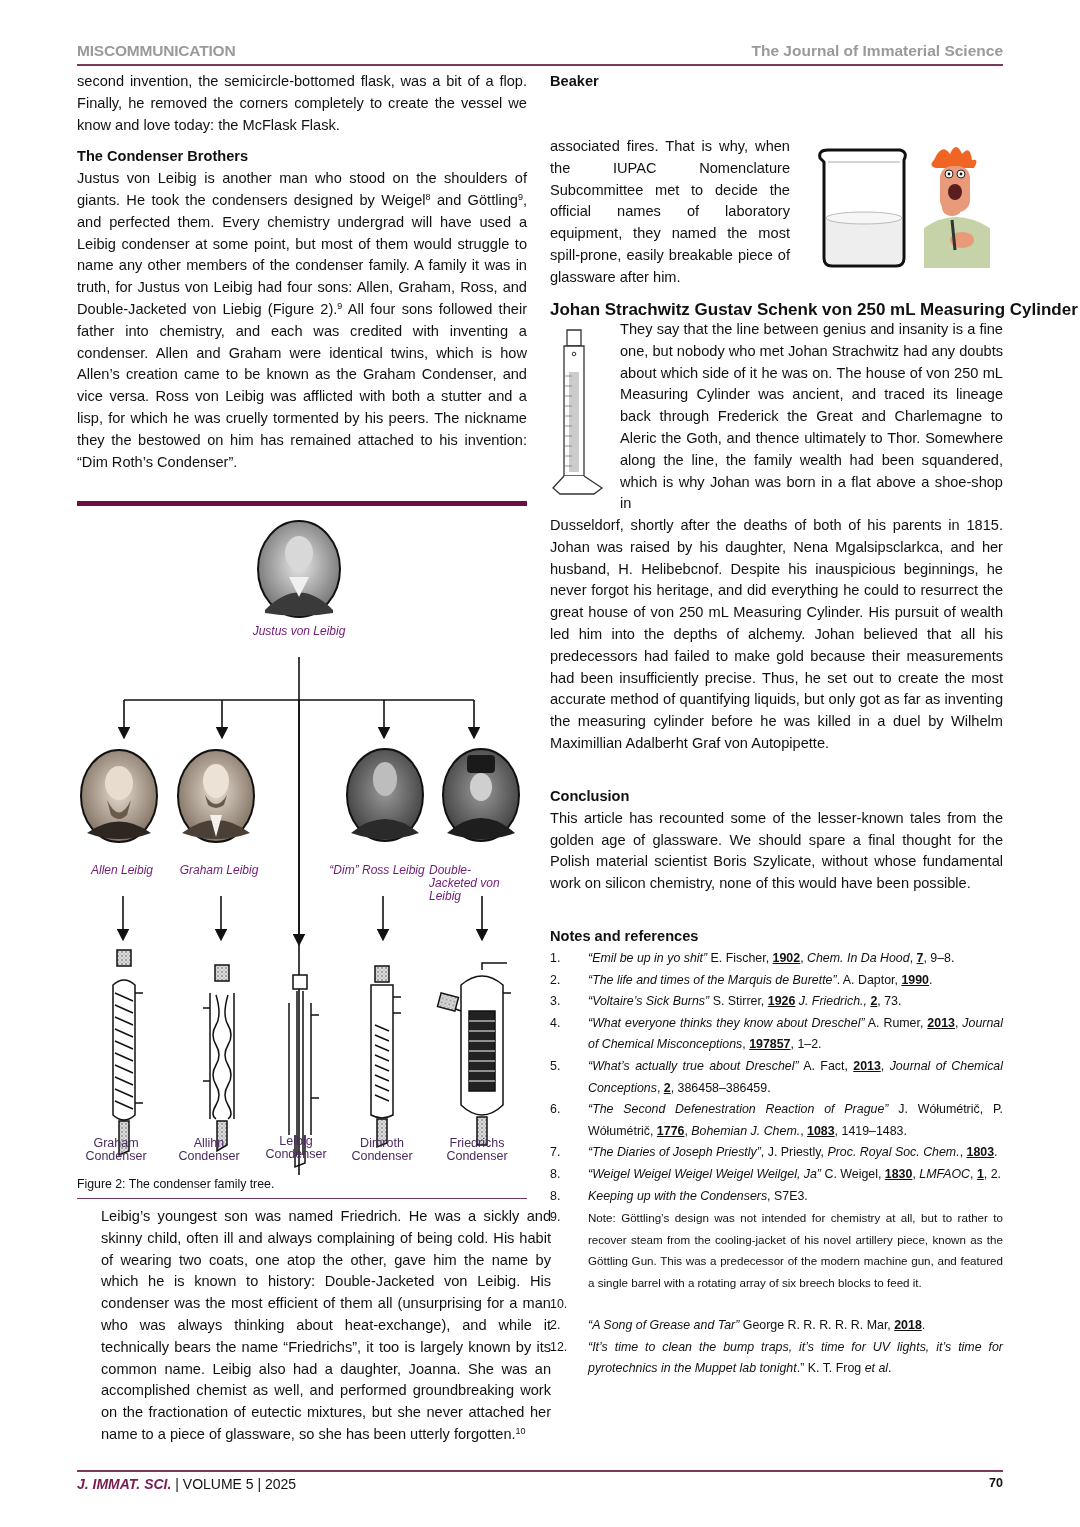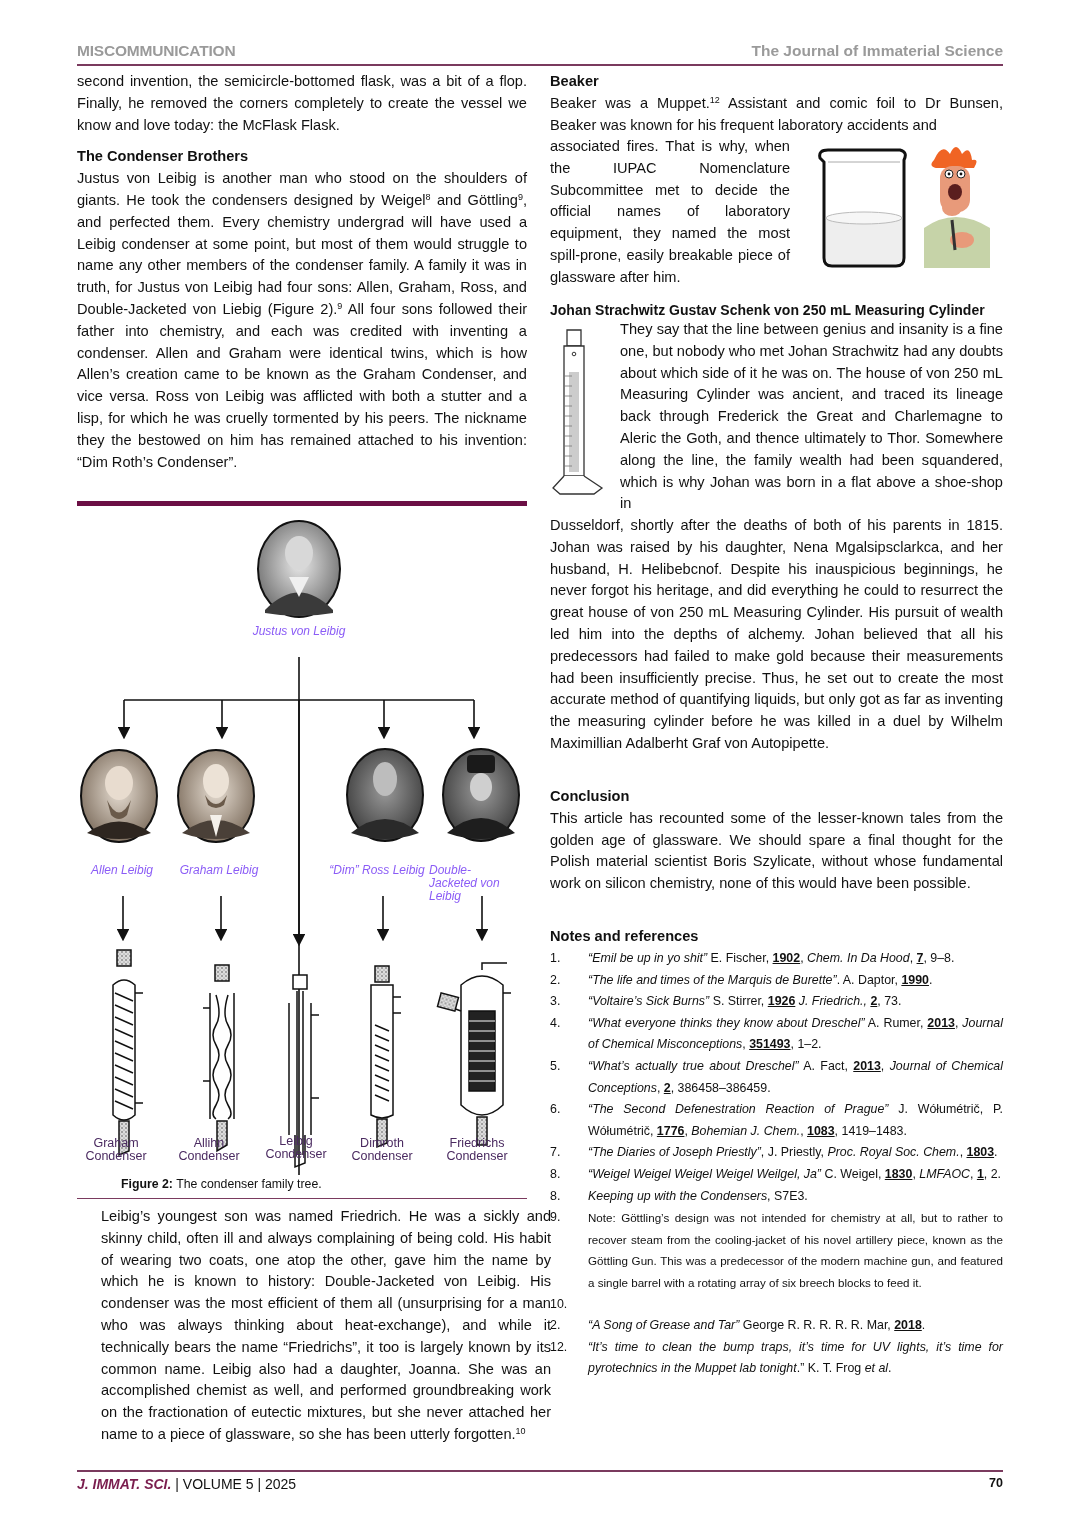--- a/index.html
+++ b/index.html
@@ -16,35 +16,35 @@
   sup { font-size: 9px; vertical-align: 5px; line-height: 0; }
 
   #left-top { left: 77px; top: 71px; width: 450px; }
   #left-top .gap { height: 10px; }
 
   .thick-rule { position: absolute; left: 77px; top: 501px; width: 450px; height: 5px; background: #6b0f45; }
 
   
   .figure { position: absolute; left: 77px; top: 515px; width: 450px; height: 660px; }
   .figure svg { position: absolute; left: 0; top: 0; }
-  .fig-label { position: absolute; font-style: italic; font-size: 12px; color: #8b5cf6; text-align: center; white-space: nowrap; line-height: 13px; }
+  .fig-label { position: absolute; font-style: italic; font-size: 12px; color: #701a75; text-align: center; white-space: nowrap; line-height: 13px; }
   .cond-label { position: absolute; font-size: 12.5px; color: #4a2a60; text-align: center; line-height: 13px; white-space: nowrap; }
 
   .caption { position: absolute; left: 77px; top: 1175px; width: 450px; font-size: 12.3px; line-height: 18px; }
-  .caption b { font-weight: bold; margin-left: 44px; }
+  .caption b { font-weight: normal; }
   .thin-rule { position: absolute; left: 77px; top: 1198px; width: 450px; height: 1px; background: #7a3a5e; }
 
   #left-bottom { left: 77px; top: 1206px; width: 450px; margin-left: 24px; }
 
   
   #beaker-sec { left: 550px; top: 71px; width: 453px; }
   #beaker-wrap { left: 550px; top: 136px; width: 240px; }
   .beaker-img { position: absolute; left: 812px; top: 140px; width: 190px; height: 130px; }
 
-  .cyl-heading { position: absolute; left: 550px; top: 300px; font-weight: bold; font-size: 14px; line-height: 20px; white-space: nowrap; }
+  .cyl-heading { position: absolute; left: 550px; top: 300px; font-weight: bold; font-size: 17px; line-height: 20px; white-space: nowrap; }
   .cyl-img { position: absolute; left: 550px; top: 326px; width: 56px; height: 175px; }
   #cyl-text { left: 620px; top: 319px; width: 383px; }
   #cyl-rest { left: 550px; top: 515px; width: 453px; }
 
   #conclusion { left: 550px; top: 786px; width: 453px; }
 
   .notes-title { position: absolute; left: 550px; top: 926px; font-weight: bold; font-size: 14.6px; line-height: 21px; }
   .notes { position: absolute; left: 550px; top: 948px; width: 453px; font-size: 12.4px; line-height: 21.6px; }
   .note { display: flex; }
   .note .num { width: 38px; flex: 0 0 38px; }
@@ -218,21 +218,20 @@
 
 <div class="caption"><b>Figure 2:</b><span> The condenser family tree.</span></div>
 <div class="thin-rule"></div>
 
 <div class="col" id="left-bottom">
   <p><span>Leibig’s youngest son was named Friedrich. He was a sickly and skinny child, often ill and always complaining of being cold. His habit of wearing two coats, one atop the other, gave him the name by which he is known to history: Double-Jacketed von Leibig. His condenser was the most efficient of them all (unsurprising for a man who was always thinking about heat-exchange), and while it technically bears the name “Friedrichs”, it too is largely known by its common name. Leibig also had a daughter, Joanna. She was an accomplished chemist as well, and performed groundbreaking work on the fractionation of eutectic mixtures, but she never attached her name to a piece of glassware, so she has been utterly forgotten.</span><sup>10</sup></p>
 </div>
 
 <div class="col" id="beaker-sec">
   <h3>Beaker</h3>
-  <p><span>Beaker was a Muppet.</span><sup>12</sup><span> Assistant and comic foil to Dr Bunsen, Beaker was known for his frequent laboratory accidents and</span></p>
 </div>
 <div class="col" id="beaker-wrap">associated fires. That is why, when the IUPAC Nomenclature Subcommittee met to decide the official names of laboratory equipment, they named the most spill-prone, easily breakable piece of glassware after him.</div>
 
 <svg class="beaker-img" viewBox="0 0 190 130">
   <g>
     <path d="M8 18 Q6 10 16 10 L88 10 Q96 12 92 20 L92 118 Q92 126 84 126 L20 126 Q12 126 12 118 L12 22 Z" fill="#fff" stroke="#111" stroke-width="3"></path>
     <path d="M14 78 L90 78 L90 118 Q90 124 84 124 L20 124 Q14 124 14 118 Z" fill="#eeeeee"></path>
     <ellipse cx="52" cy="78" rx="38" ry="6" fill="#f6f6f6" stroke="#bbb" stroke-width="1"></ellipse>
     <path d="M16 22 L88 22" stroke="#aaa" stroke-width="1"></path>
   </g>
@@ -288,21 +287,21 @@
     <div class="note">
       <span class="num">2.</span>
       <span class="txt"><i>“The life and times of the Marquis de Burette”</i><span>. A. Daptor, </span><b>1990</b><span>.</span></span>
     </div>
     <div class="note">
       <span class="num">3.</span>
       <span class="txt"><i>“Voltaire’s Sick Burns”</i><span> S. Stirrer, </span><b>1926</b><span> </span><i>J. Friedrich.,</i><span> </span><b>2</b><span>, 73.</span></span>
     </div>
     <div class="note">
       <span class="num">4.</span>
-      <span class="txt"><i>“What everyone thinks they know about Dreschel”</i><span> A. Rumer, </span><b>2013</b><span>, </span><i>Journal of Chemical Misconceptions</i><span>, </span><b>351493</b><span>, 1–2.</span></span>
+      <span class="txt"><i>“What everyone thinks they know about Dreschel”</i><span> A. Rumer, </span><b>2013</b><span>, </span><i>Journal of Chemical Misconceptions</i><span>, </span><b>197857</b><span>, 1–2.</span></span>
     </div>
     <div class="note">
       <span class="num">5.</span>
       <span class="txt"><i>“What’s actually true about Dreschel”</i><span> A. Fact, </span><b>2013</b><span>, </span><i>Journal of Chemical Conceptions</i><span>, </span><b>2</b><span>, 386458–386459.</span></span>
     </div>
     <div class="note">
       <span class="num">6.</span>
       <span class="txt"><i>“The Second Defenestration Reaction of Prague”</i><span> J. Wółumétrič, P. Wółumétrič, </span><b>1776</b><span>, </span><i>Bohemian J. Chem.</i><span>, </span><b>1083</b><span>, 1419–1483.</span></span>
     </div>
     <div class="note">

